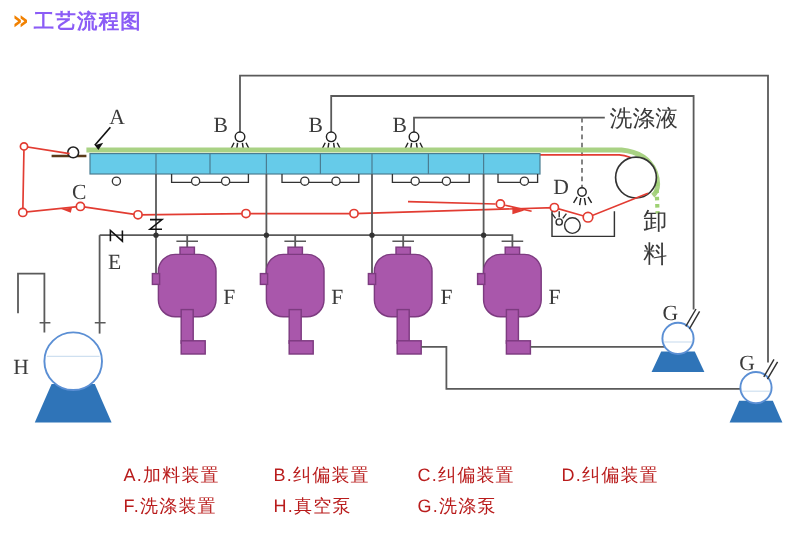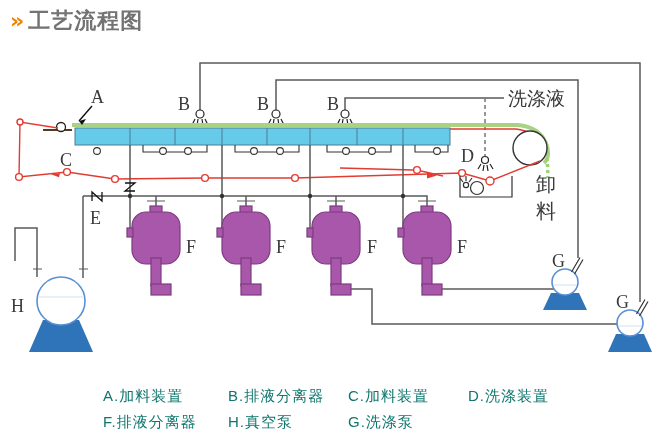--- a/index.html
+++ b/index.html
@@ -1,27 +1,27 @@
 <!DOCTYPE html>
 <html><head>
 <meta charset="utf-8">
 <style>
   html,body{margin:0;padding:0;background:#fff;}
   body{width:660px;height:444px;position:relative;overflow:hidden;
        font-family:"Liberation Sans",sans-serif;}
   .hdr{position:absolute;left:10px;top:6px;display:flex;align-items:center;gap:6px;}
   .hdr .mark{color:#f18101;font-size:22px;font-weight:bold;letter-spacing:-2px;
              line-height:20px;font-family:"DejaVu Sans",sans-serif;}
-  .hdr .ttl{color:#737373;font-size:22px;font-weight:bold;letter-spacing:1px;}
+  .hdr .ttl{color:#8b5cf6;font-size:17px;font-weight:bold;letter-spacing:1px;}
   svg{position:absolute;left:0;top:0;}
   svg text{font-family:"Liberation Serif","DejaVu Serif",serif;fill:#3a3a3a;}
   svg text.cjk{font-family:"DejaVu Serif",serif;}
   .legend{position:absolute;left:103px;top:387px;display:grid;
           grid-template-columns:125px 120px 120px 130px;row-gap:7px;
-          font-size:15px;color:#0f766e;letter-spacing:1px;}
+          font-size:15px;color:#b91c1c;letter-spacing:1px;}
 </style>
 </head>
 <body>
 
 <div class="hdr">
   <span class="mark">»</span>
   <span class="ttl">工艺流程图</span>
 </div>
 
 <svg width="660" height="380" viewBox="0 0 660 380">
@@ -197,19 +197,19 @@
     <text x="616" y="308">G</text>
     <text x="11" y="312">H</text>
   </g>
   <text class="cjk" x="508" y="105" font-size="19">洗涤液</text>
   <text class="cjk" x="536" y="191" font-size="20">卸</text>
   <text class="cjk" x="536" y="218" font-size="20">料</text>
 </svg>
 
 <div class="legend">
   <span>A.加料装置</span>
-  <span>B.排液分离器</span>
-  <span>C.加料装置</span>
-  <span>D.洗涤装置</span>
-  <span>F.排液分离器</span>
+  <span>B.纠偏装置</span>
+  <span>C.纠偏装置</span>
+  <span>D.纠偏装置</span>
+  <span>F.洗涤装置</span>
   <span>H.真空泵</span>
   <span>G.洗涤泵</span>
 </div>
 
 </body></html>

